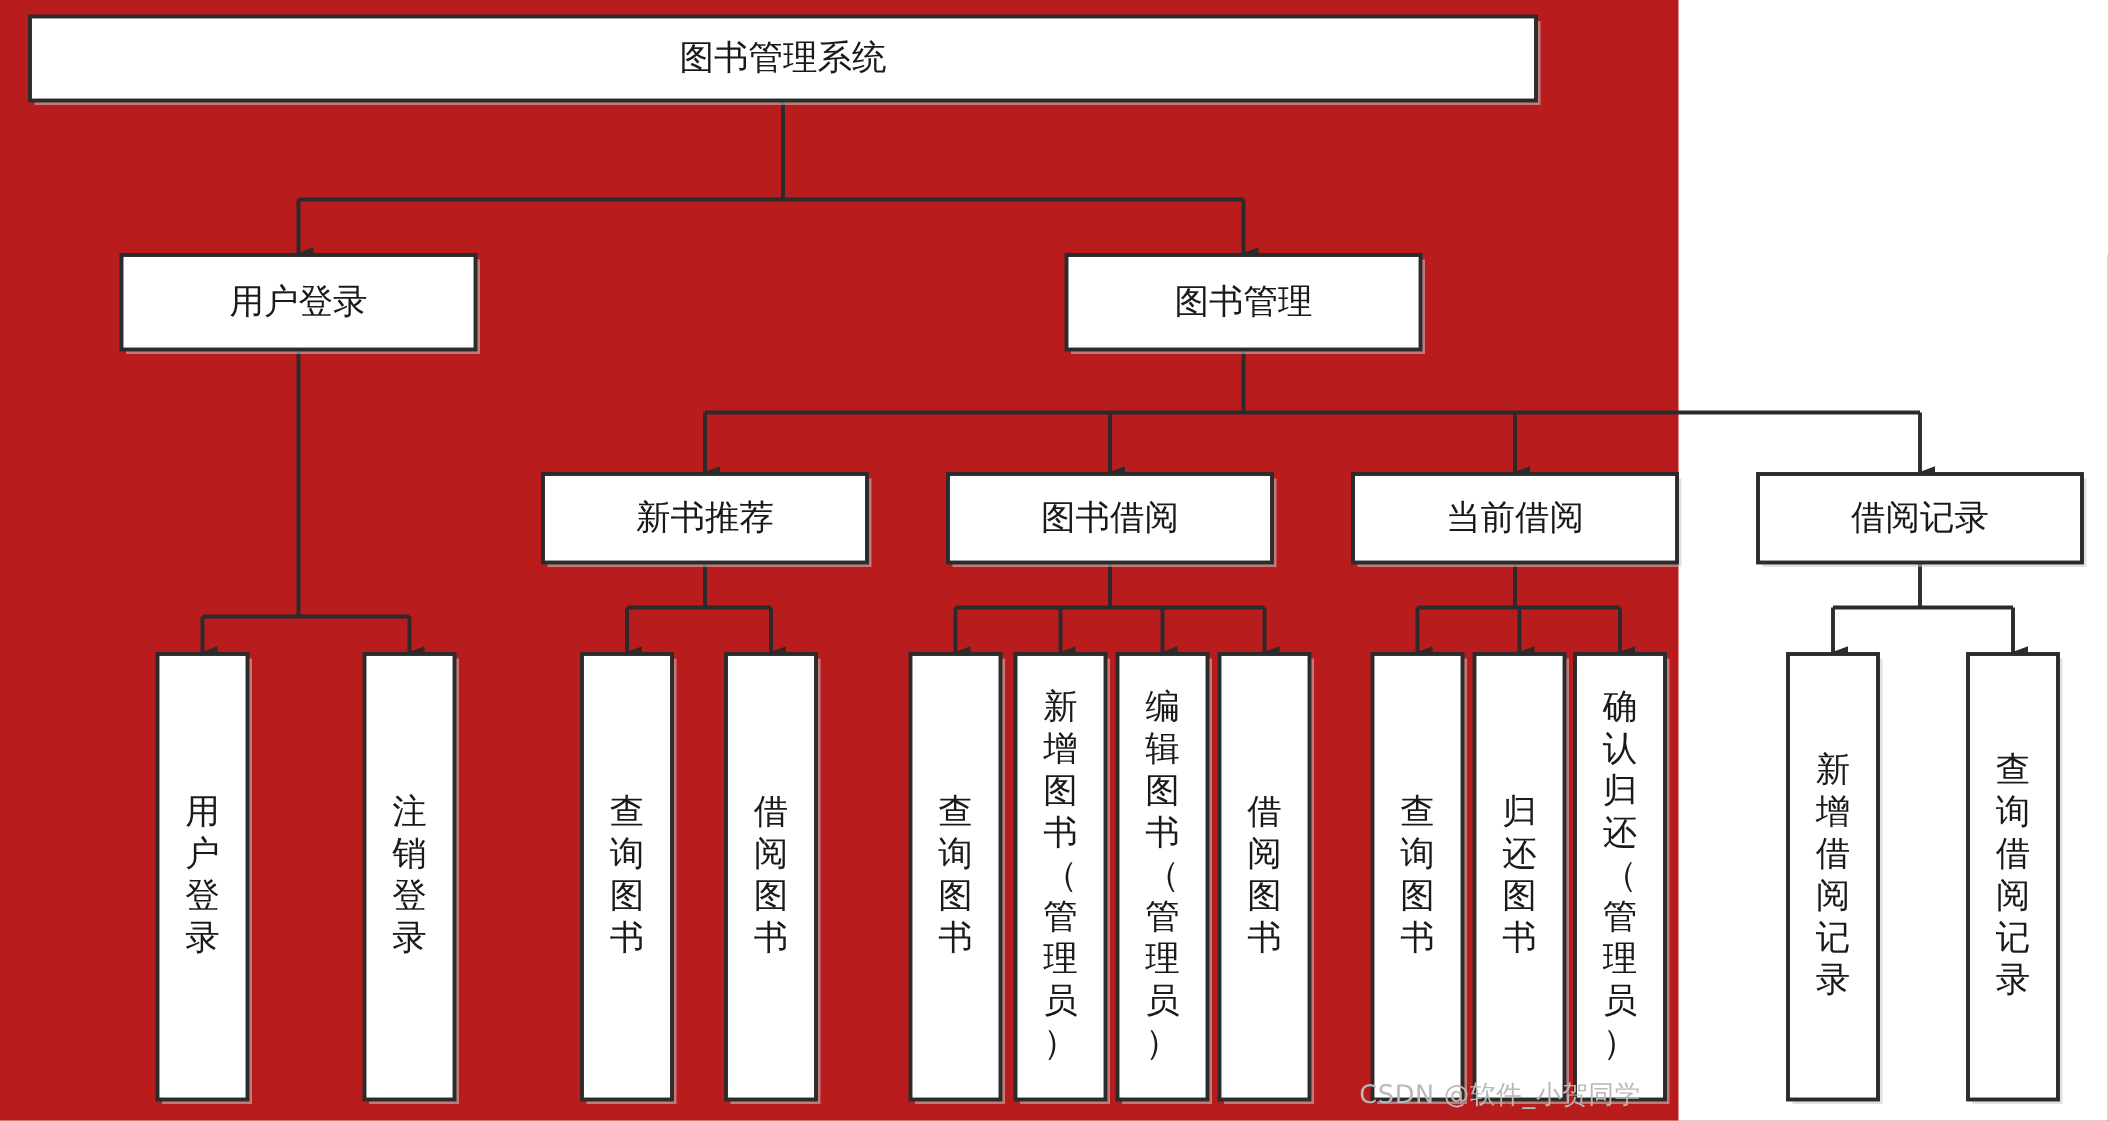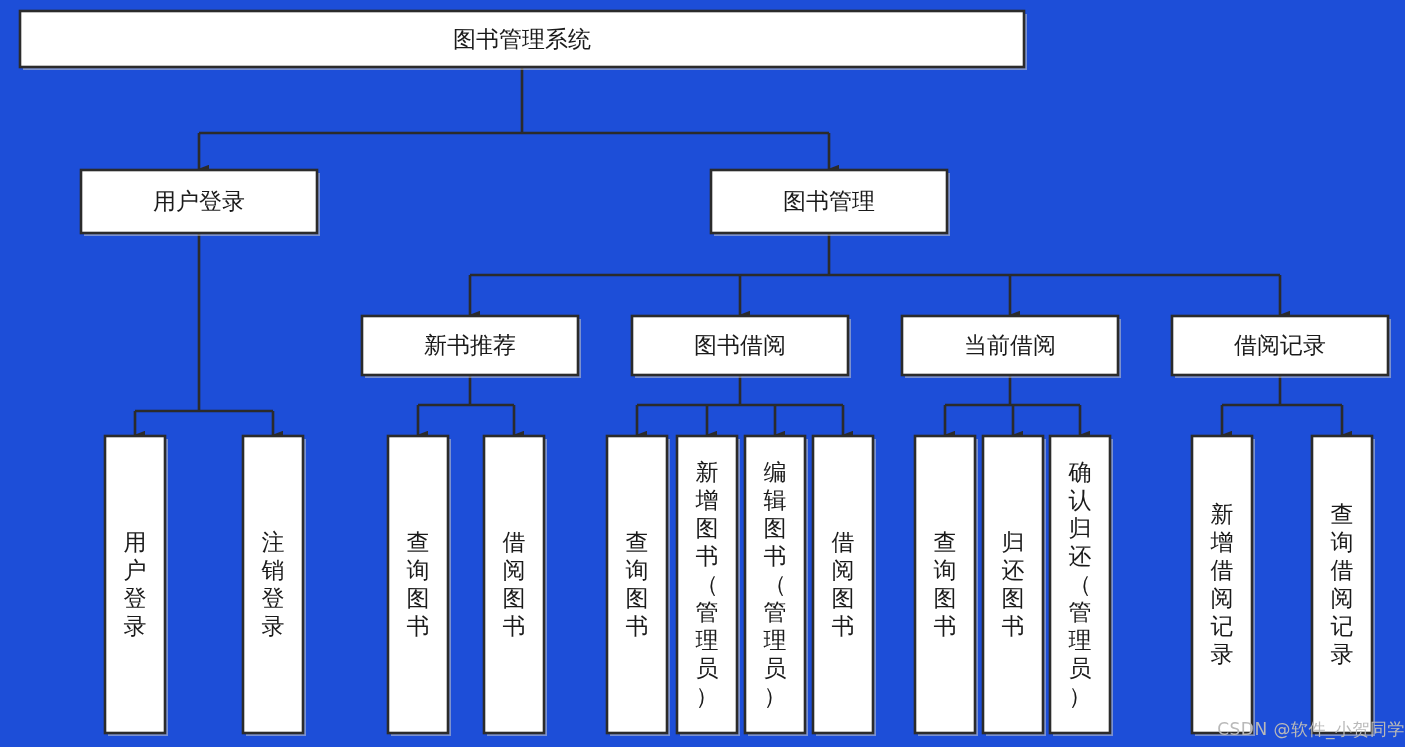--- a/index.html
+++ b/index.html
@@ -9,23 +9,23 @@
     background: #ffffff;
   }
   body {
     width: 1405px;
     height: 747px;
     overflow: hidden;
     font-family: "DejaVu Sans", "Liberation Sans", sans-serif;
   }
   #diagram-root {
     position: relative;
-    width: 1405px;
+    width: 1119px;
     height: 747px;
-    background: #1d4ed8;
+    background: #b91c1c;
   }
   svg.flowchart {
     position: absolute;
     left: 0;
     top: 0;
     width: 1405px;
     height: 747px;
     display: block;
   }
   .node-rect {
@@ -48,21 +48,21 @@
     font-family: "DejaVu Sans", "Liberation Sans", sans-serif;
     font-size: 23px;
     text-anchor: middle;
     dominant-baseline: middle;
   }
   .node-label.vertical {
     font-size: 23px;
   }
   .watermark {
     position: absolute;
-    right: 0;
+    right: 25px;
     bottom: 6px;
     font-family: "DejaVu Sans", "Liberation Sans", sans-serif;
     font-size: 17px;
     color: #b9b9b9;
     letter-spacing: .5px;
     white-space: nowrap;
     pointer-events: none;
   }
 </style>
 </head>

